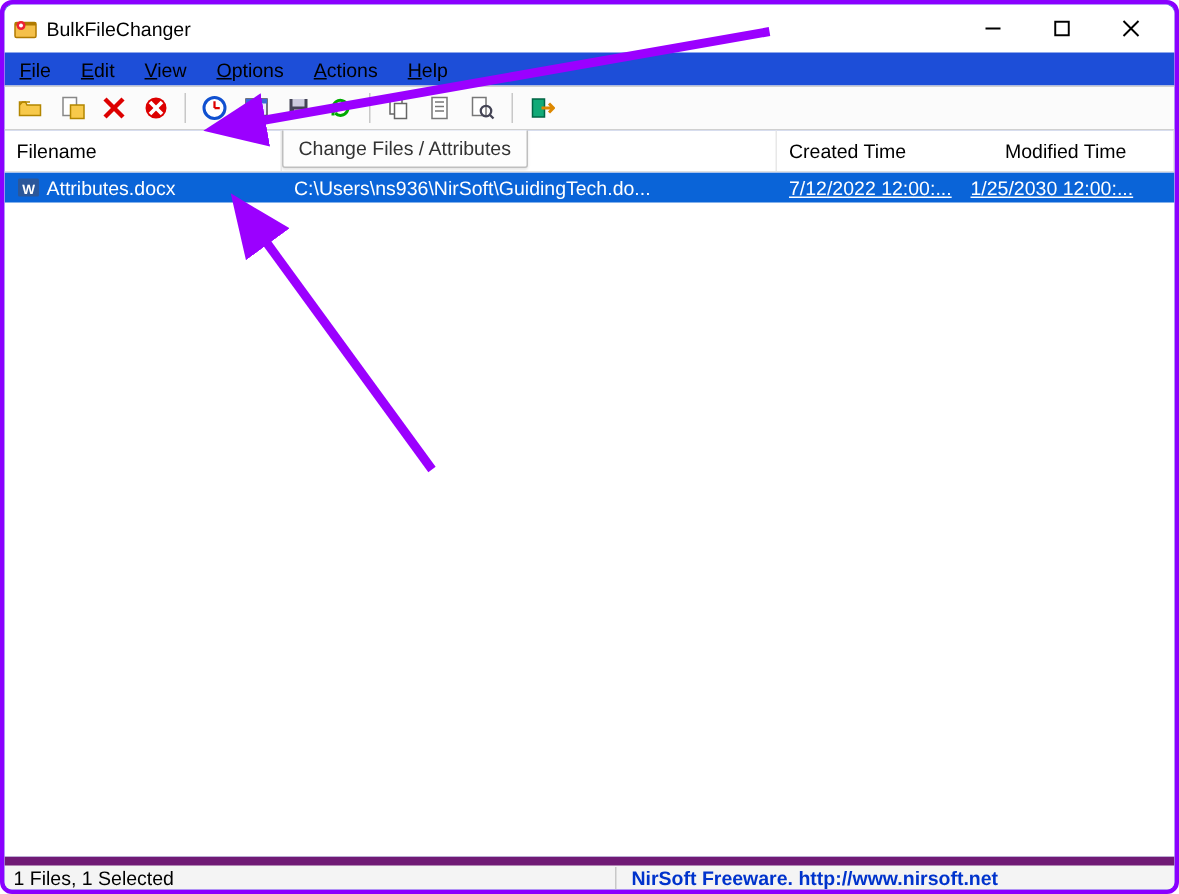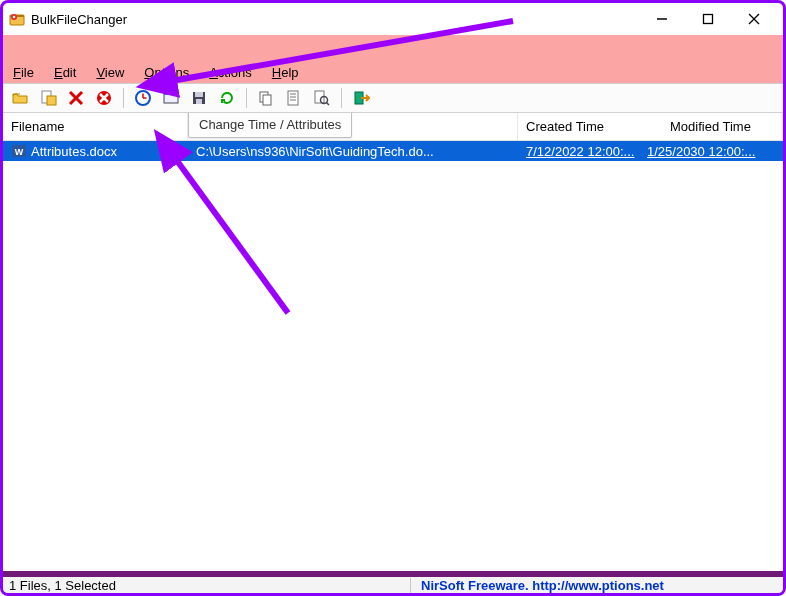--- a/index.html
+++ b/index.html
@@ -11,21 +11,21 @@
     width: 786px;
     height: 596px;
     overflow: hidden;
     border: 3px solid #8a00ff;
     border-radius: 8px;
     position: relative;
   }
   .window {
     width: 100%; height: 100%;
     display: flex; flex-direction: column;
-    background: #fca5a5;
+    background: #1d4ed8;
   }
   
   .titlebar {
     height: 32px;
     background: #fff;
     display: flex; align-items: center;
     padding: 0 6px;
     border-top-left-radius: 6px;
     border-top-right-radius: 6px;
   }
@@ -43,21 +43,20 @@
   }
   .win-btn svg { stroke: #000; }
   
   .menubar {
     height: 22px;
     display: flex; align-items: center;
     padding: 0 6px;
     font-size: 13px;
     color: #000;
     gap: 0;
-    margin-top: 26px;
   }
   .menu-item { padding: 2px 10px; }
   .menu-item:first-child { padding-left: 4px; }
   .menu-item .ul { text-decoration: underline; }
   
   .toolbar {
     height: 30px;
     display: flex; align-items: center;
     padding: 0 6px;
     gap: 6px;
@@ -279,21 +278,21 @@
       <svg width="18" height="18" viewBox="0 0 18 18">
           <rect x="3" y="3" width="8" height="12" fill="#1a7" stroke="#064"></rect>
           <path d="M9 9h7M14 6l3 3-3 3" fill="none" stroke="#d80" stroke-width="2"></path>
         </svg>
     </span>
   </div>
 
   <div class="headers">
     <div class="hdr hdr-filename">Filename</div>
     <div class="hdr hdr-fullpath">
-      <div class="tooltip">Change Time / Attributes</div>
+      <div class="tooltip">Change Files / Attributes</div>
     </div>
     <div class="hdr hdr-created">Created Time</div>
     <div class="hdr hdr-modified">Modified Time</div>
   </div>
 
   <div class="list">
     <div class="row">
       <div class="cell cell-filename">
         <span class="file-icon">
           <svg width="16" height="16" viewBox="0 0 16 16">
@@ -304,21 +303,21 @@
         <span>Attributes.docx</span>
       </div>
       <div class="cell cell-fullpath">C:\Users\ns936\NirSoft\GuidingTech.do...</div>
       <div class="cell cell-modified">7/12/2022 12:00:...</div>
       <div class="cell cell-created">1/25/2030 12:00:...</div>
     </div>
   </div>
 
   <div class="statusbar">
     <div class="status-left">1 Files, 1 Selected</div>
-    <div class="status-right">NirSoft Freeware.  http://www.ptions.net</div>
+    <div class="status-right">NirSoft Freeware.  http://www.nirsoft.net</div>
   </div>
 
 </div>
 
 <svg class="annot" width="786" height="596">
   <defs>
     <marker id="arrowhead" markerWidth="8" markerHeight="8" refX="1" refY="3" orient="auto">
       <path d="M0,0 L0,6 L7,3 z" fill="#9b00ff"></path>
     </marker>
   </defs>

